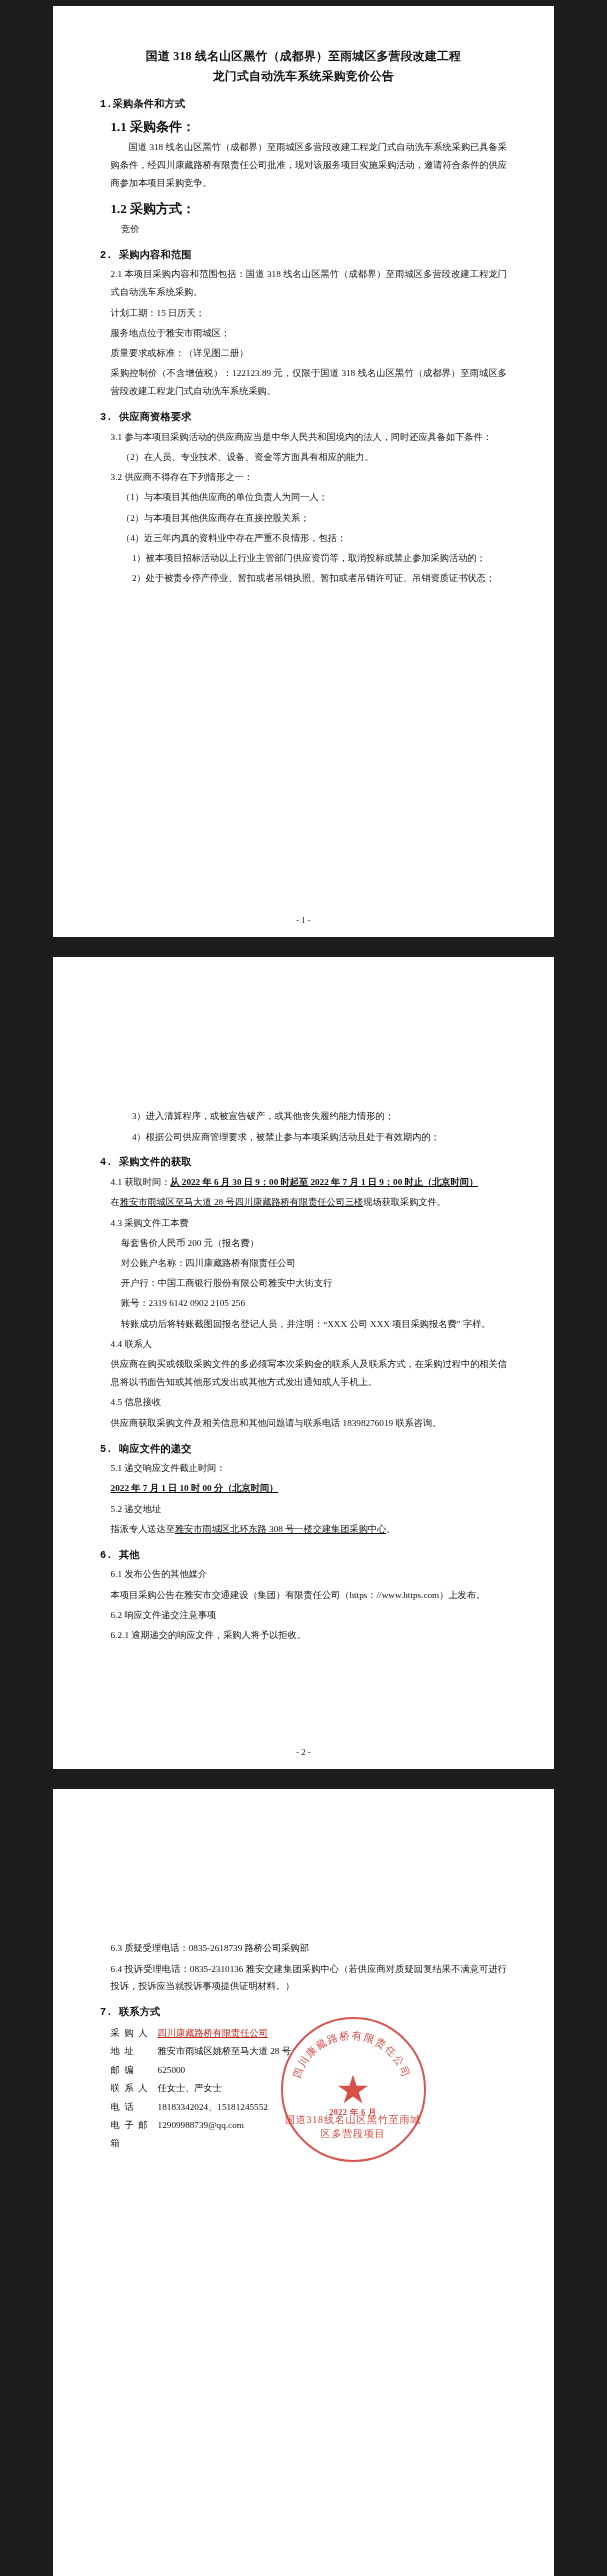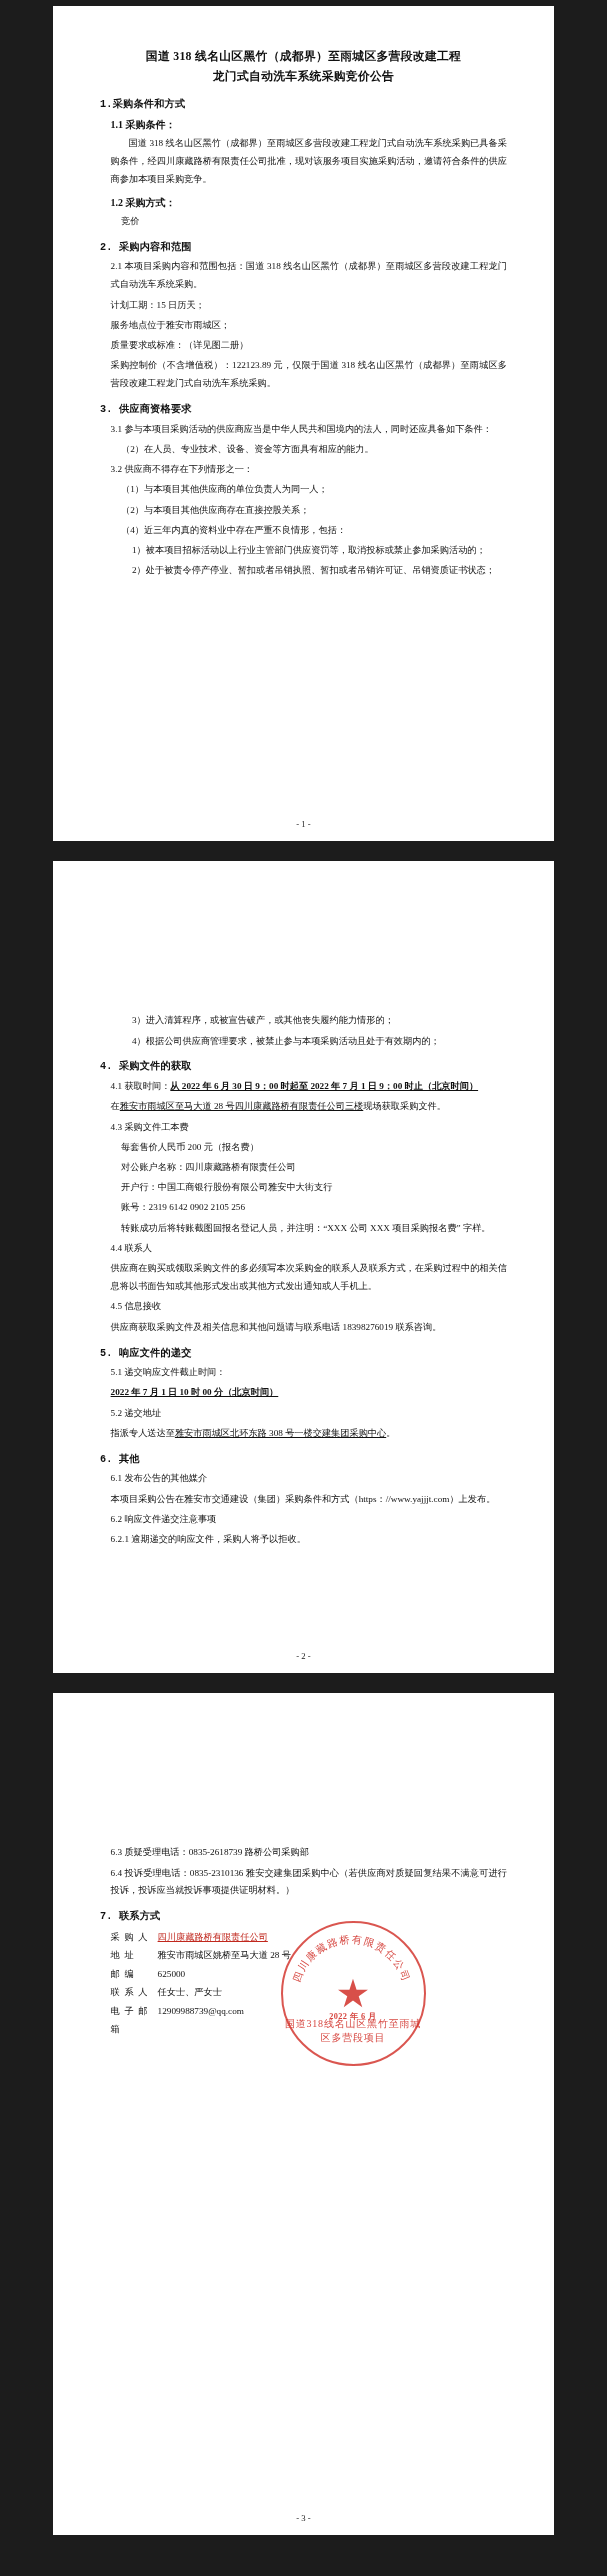--- a/index.html
+++ b/index.html
@@ -16,21 +16,21 @@
   }
   .page{
     position:relative;
     width:501px;
     margin:0 auto;
     background:#ffffff;
     box-sizing:border-box;
     padding:35px 47px 23px 47px;
     overflow:hidden;
   }
-  .page.p1{height:835px;margin-top:6px;}
+  .page.p1{height:931px;margin-top:6px;}
   .page.p2{height:812px;margin-top:20px;}
   .page.p3{height:842px;margin-top:20px;}
 
   .title{
     text-align:center;
     font-weight:bold;
     font-size:11.8px;
     line-height:1.75;
     letter-spacing:0.3px;
     margin:4.6px 0 10.6px 0;
@@ -38,21 +38,21 @@
   .title .tline{display:block;}
 
   h2.sec{
     font-size:10.2px;
     font-weight:bold;
     margin:9px 0 4.6px 0;
     letter-spacing:0.2px;
     font-family:Liberation Mono, monospace;
   }
   h3.sub{
-    font-size:10px;
+    font-size:13px;
     font-weight:bold;
     margin:6.8px 0 3px 0;
     padding-left:10.6px;
   }
   p.para{
     font-size:9.2px;
     line-height:1.95;
     margin:2.3px 0;
     text-align:justify;
     text-justify:inter-ideograph;
@@ -205,21 +205,21 @@
     <h2 class="sec">5. 响应文件的递交</h2>
     <p class="para ind1">5.1 递交响应文件截止时间：</p>
     <p class="para ind1 u b">2022 年 7 月 1 日 10 时 00 分（北京时间）</p>
     <p class="para ind1">5.2 递交地址</p>
     <p class="para ind1">
       <span>指派专人送达至</span><span class="u">雅安市雨城区北环东路 308 号一楼交建集团采购中心</span><span>。</span>
     </p>
 
     <h2 class="sec">6. 其他</h2>
     <p class="para ind1">6.1 发布公告的其他媒介</p>
-    <p class="para ind1">本项目采购公告在雅安市交通建设（集团）采购条件和方式（https：//www.yajjjt.com）上发布。</p>
+    <p class="para ind1">本项目采购公告在雅安市交通建设（集团）有限责任公司（https：//www.https.com）上发布。</p>
     <p class="para ind1">6.2 响应文件递交注意事项</p>
     <p class="para ind1">6.2.1 逾期递交的响应文件，采购人将予以拒收。</p>
 
     <div class="pagenum">- 2 -</div>
   </div>
 
   <div class="page p3">
 
     <div style="height:114px"></div>
 
@@ -237,20 +237,24 @@
         <div class="k">地址</div>
         <div class="v">雅安市雨城区姚桥至马大道 28 号</div>
       </div>
       <div class="row">
         <div class="k">邮编</div>
         <div class="v">625000</div>
       </div>
       <div class="row">
         <div class="k">联系人</div>
         <div class="v">任女士、严女士</div>
+      </div>
+      <div class="row">
+        <div class="k">电话</div>
+        <div class="v">18183342024、15181245552</div>
       </div>
       <div class="row">
         <div class="k">电子邮箱</div>
         <div class="v">12909988739@qq.com</div>
       </div>
     </div>
 
     <div class="seal">
       <div class="ring"></div>
       <svg class="arcTop" viewBox="0 0 186 186">

